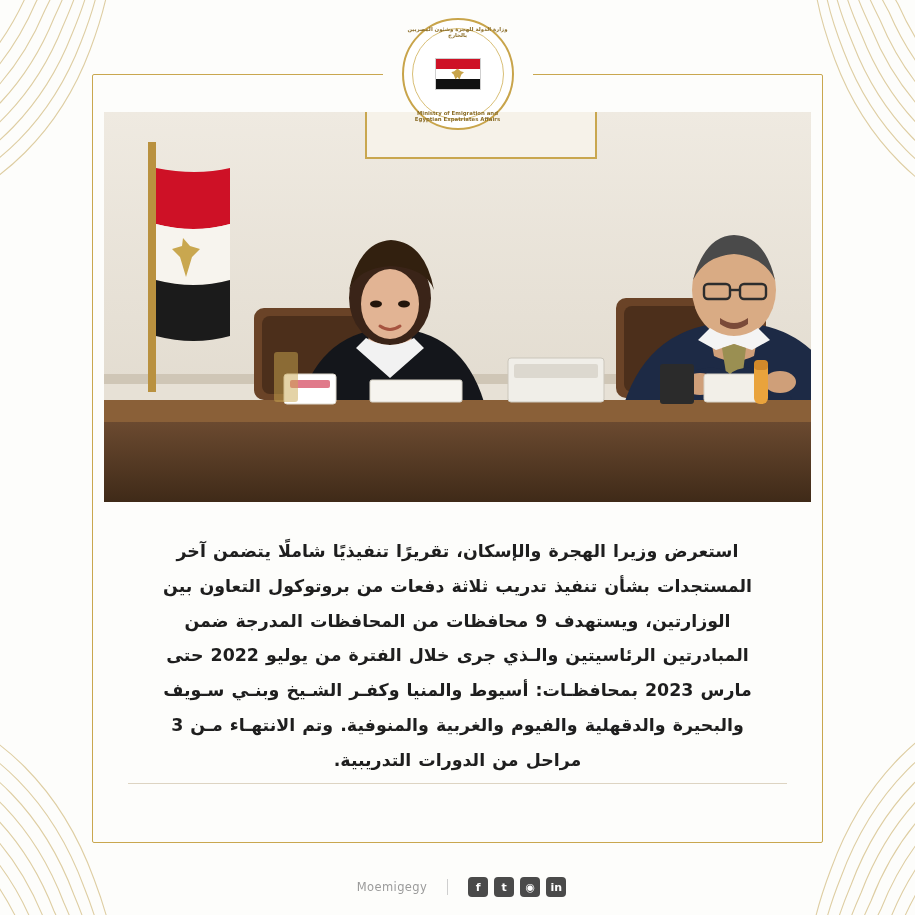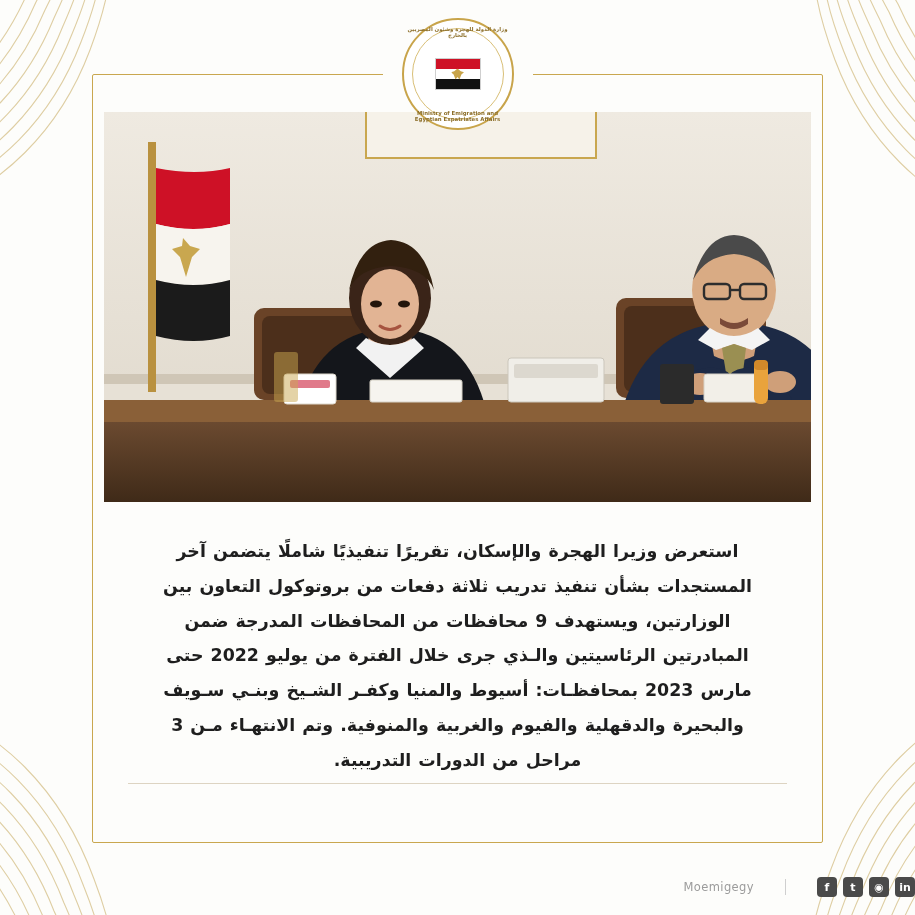--- a/index.html
+++ b/index.html
@@ -128,22 +128,22 @@
     font-size: 18px; font-weight: 700;
     color: #3d3d3d;
     z-index: 4;
     direction: rtl;
   }
 
   
   .footer {
     position: absolute;
     left: 8px; right: 0; bottom: 18px;
-    display: flex; align-items: center; justify-content: flex-end;
-    gap: 31px;
+    display: flex; align-items: center; justify-content: center;
+    gap: 20px;
     z-index: 5;
     direction: ltr;
   }
   .handle {
     font-size: 11.5px; color: #9b9b9b; letter-spacing: .4px;
   }
   .sep { width: 1px; height: 16px; background: #cfcfcf; }
   .socials { display: flex; gap: 6px; align-items: center; }
   .sicon {
     width: 20px; height: 20px; border-radius: 4px;

